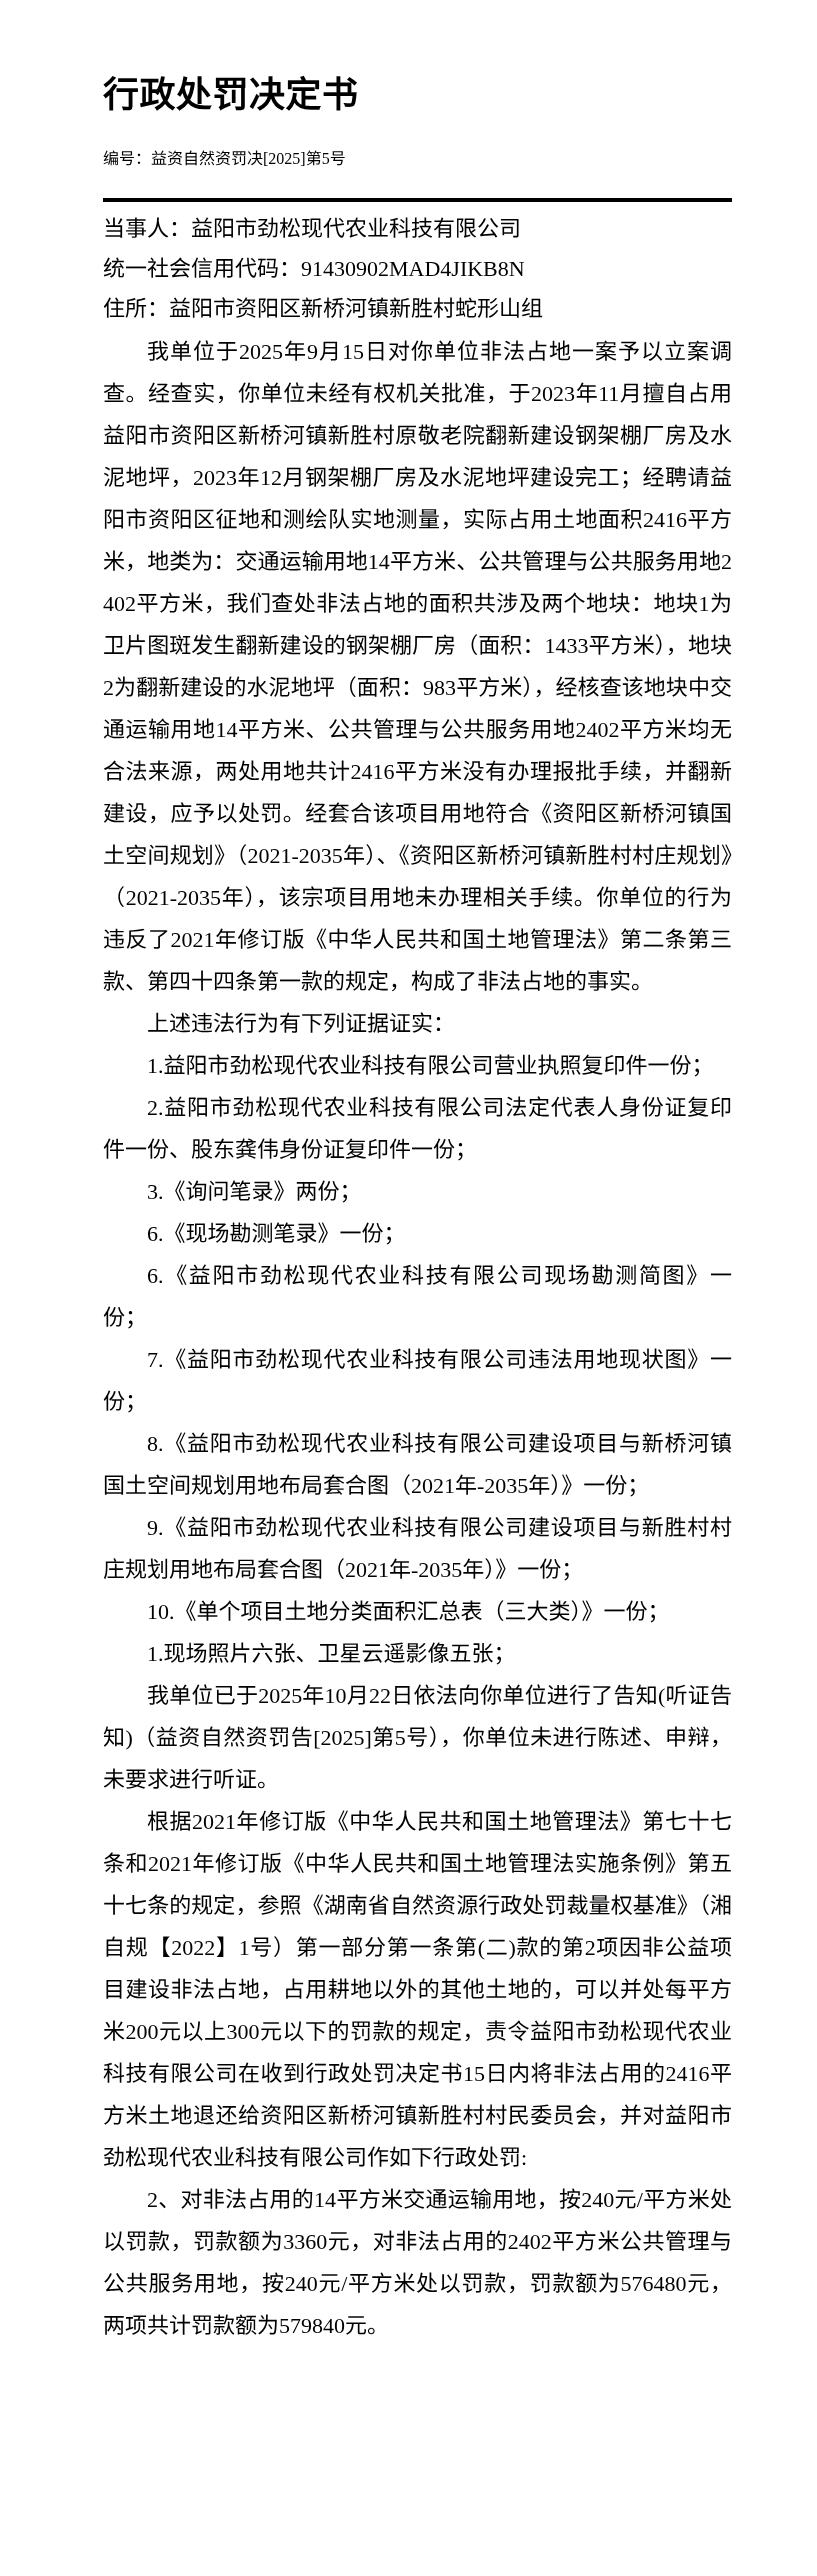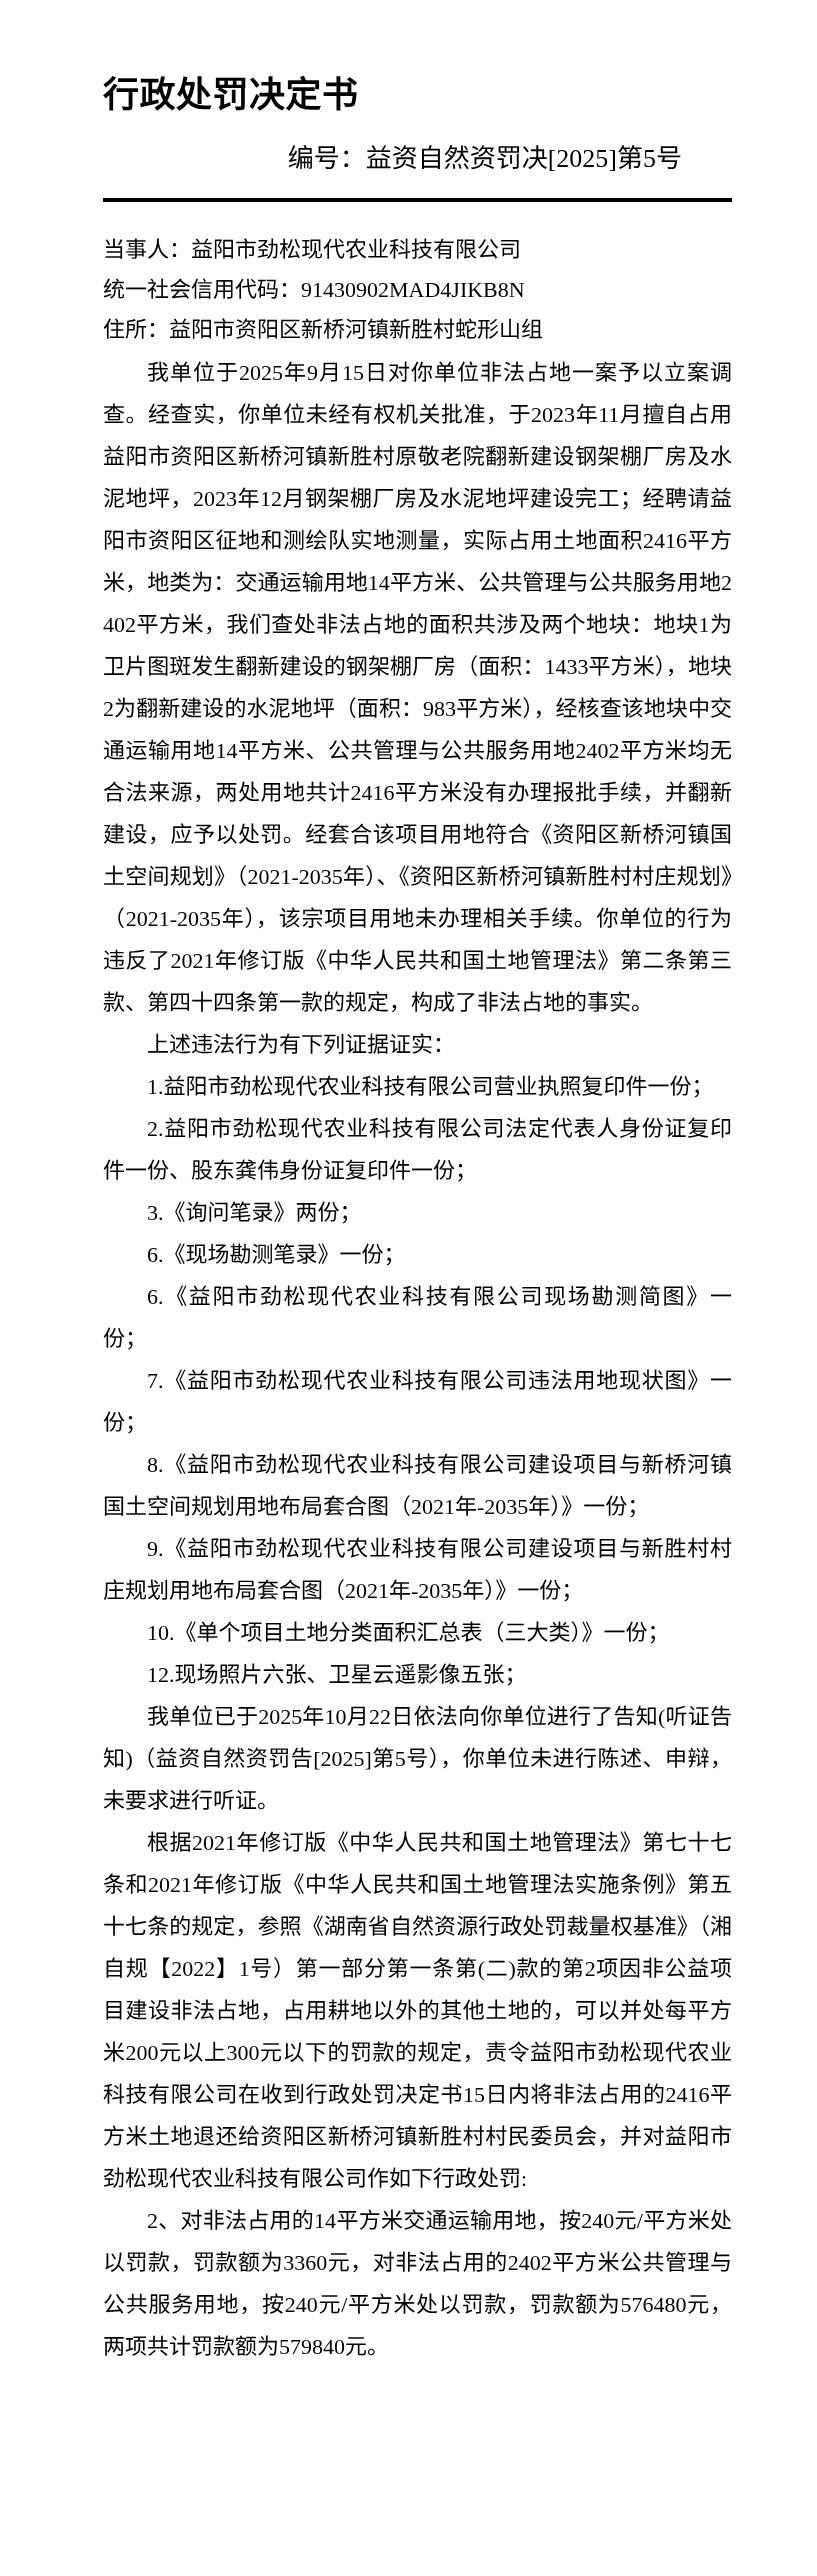--- a/index.html
+++ b/index.html
@@ -22,33 +22,33 @@
   }
   .doc-title {
     margin: 0;
     font-size: 36px;
     line-height: 1.15;
     font-weight: 700;
     letter-spacing: 0.5px;
   }
   .doc-number {
     margin: 27px 0 0 0;
-    font-size: 26px;
+    font-size: 16px;
     line-height: 31px;
-    text-align: right;
+    text-align: left;
     padding-right: 50px;
   }
   .header-rule {
     margin-top: 24px;
     height: 3.6px;
     background: #000000;
     width: 100%;
   }
   .party-info {
-    margin-top: 28px;
+    margin-top: 7px;
   }
   .info-line {
     margin: 0;
     font-size: 22px;
     line-height: 40px;
     text-align: justify;
   }
   .document-body {
     margin-top: 2.1px;
   }
@@ -83,19 +83,19 @@
       <p class="body-para para-evidence-intro">上述违法行为有下列证据证实：</p>
       <p class="body-para para-evidence-item">1.益阳市劲松现代农业科技有限公司营业执照复印件一份；</p>
       <p class="body-para para-evidence-item">2.益阳市劲松现代农业科技有限公司法定代表人身份证复印件一份、股东龚伟身份证复印件一份；</p>
       <p class="body-para para-evidence-item">3.《询问笔录》两份；</p>
       <p class="body-para para-evidence-item">6.《现场勘测笔录》一份；</p>
       <p class="body-para para-evidence-item">6.《益阳市劲松现代农业科技有限公司现场勘测简图》一份；</p>
       <p class="body-para para-evidence-item">7.《益阳市劲松现代农业科技有限公司违法用地现状图》一份；</p>
       <p class="body-para para-evidence-item">8.《益阳市劲松现代农业科技有限公司建设项目与新桥河镇国土空间规划用地布局套合图（2021年-2035年）》一份；</p>
       <p class="body-para para-evidence-item">9.《益阳市劲松现代农业科技有限公司建设项目与新胜村村庄规划用地布局套合图（2021年-2035年）》一份；</p>
       <p class="body-para para-evidence-item">10.《单个项目土地分类面积汇总表（三大类）》一份；</p>
-      <p class="body-para para-evidence-item">12.现场照片六张、卫星云遥影像五张；</p>
+      <p class="body-para para-evidence-item">1.现场照片六张、卫星云遥影像五张；</p>
       <p class="body-para para-notification">我单位已于2025年10月22日依法向你单位进行了告知(听证告知)（益资自然资罚告[2025]第5号），你单位未进行陈述、申辩，未要求进行听证。</p>
       <p class="body-para para-legal-basis">根据2021年修订版《中华人民共和国土地管理法》第七十七条和2021年修订版《中华人民共和国土地管理法实施条例》第五十七条的规定，参照《湖南省自然资源行政处罚裁量权基准》（湘自规【2022】1号）第一部分第一条第(二)款的第2项因非公益项目建设非法占地，占用耕地以外的其他土地的，可以并处每平方米200元以上300元以下的罚款的规定，责令益阳市劲松现代农业科技有限公司在收到行政处罚决定书15日内将非法占用的2416平方米土地退还给资阳区新桥河镇新胜村村民委员会，并对益阳市劲松现代农业科技有限公司作如下行政处罚:</p>
       <p class="body-para para-penalty-item">2、对非法占用的14平方米交通运输用地，按240元/平方米处以罚款，罚款额为3360元，对非法占用的2402平方米公共管理与公共服务用地，按240元/平方米处以罚款，罚款额为576480元，两项共计罚款额为579840元。</p>
     </div>
 </div>
 
 
 </body></html>

